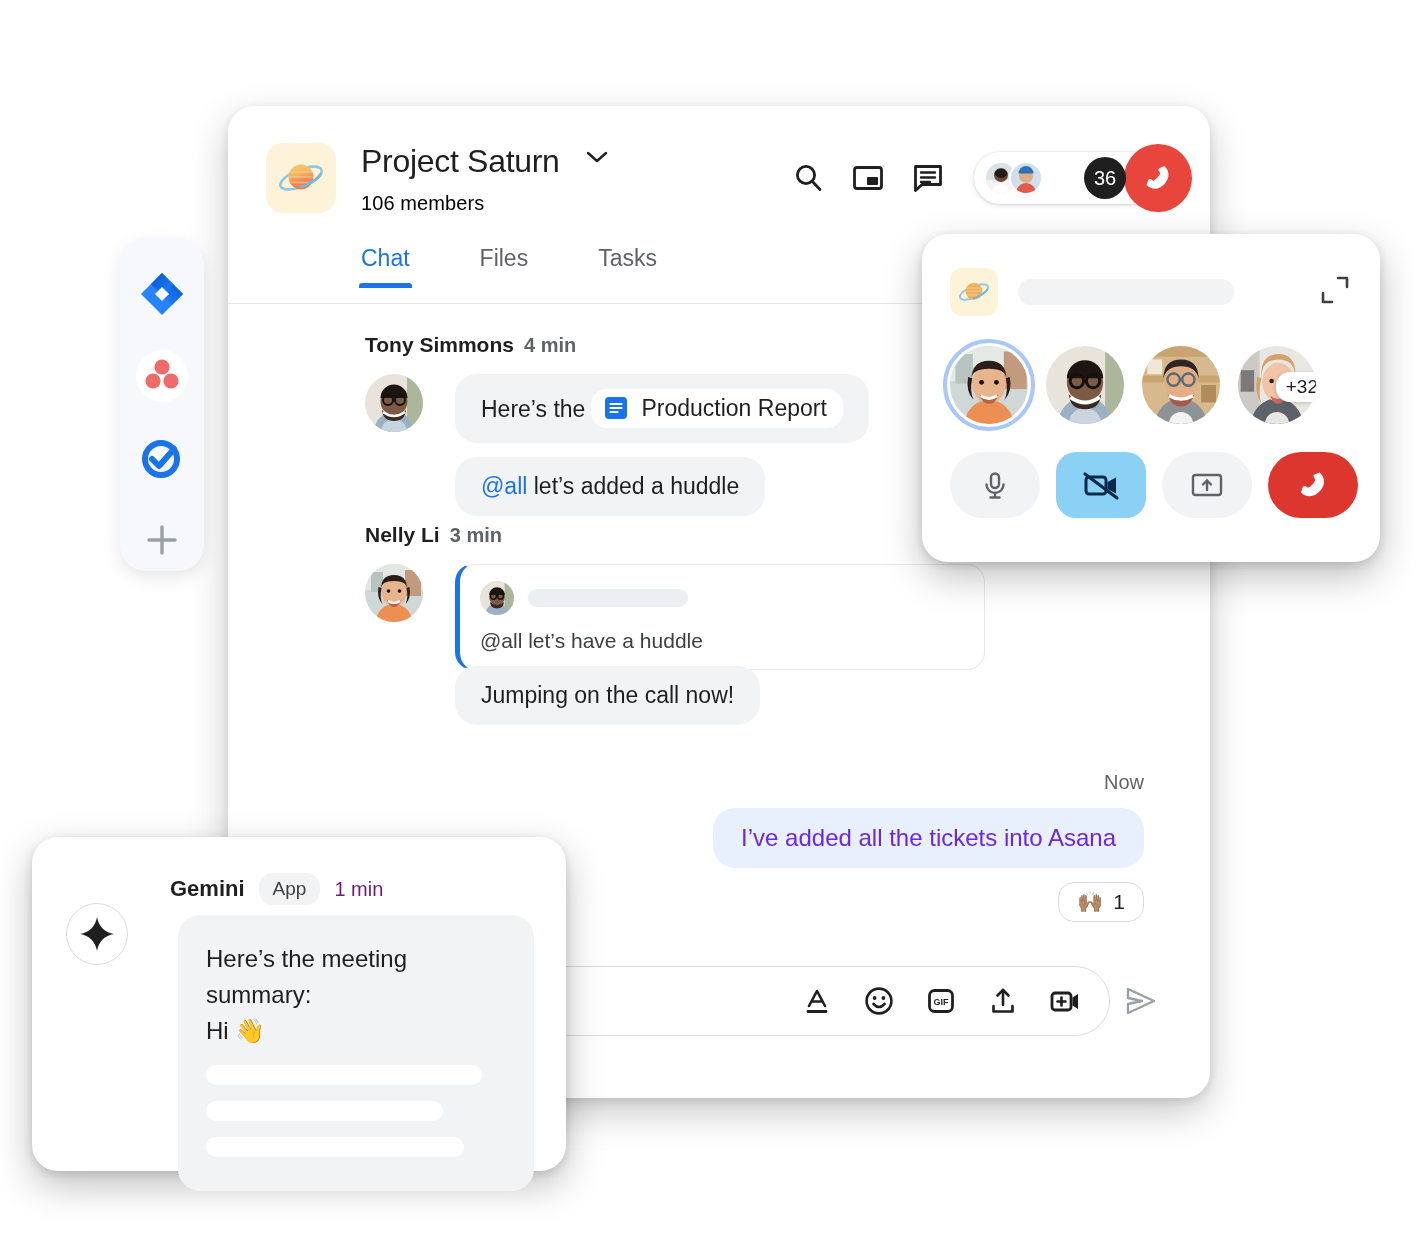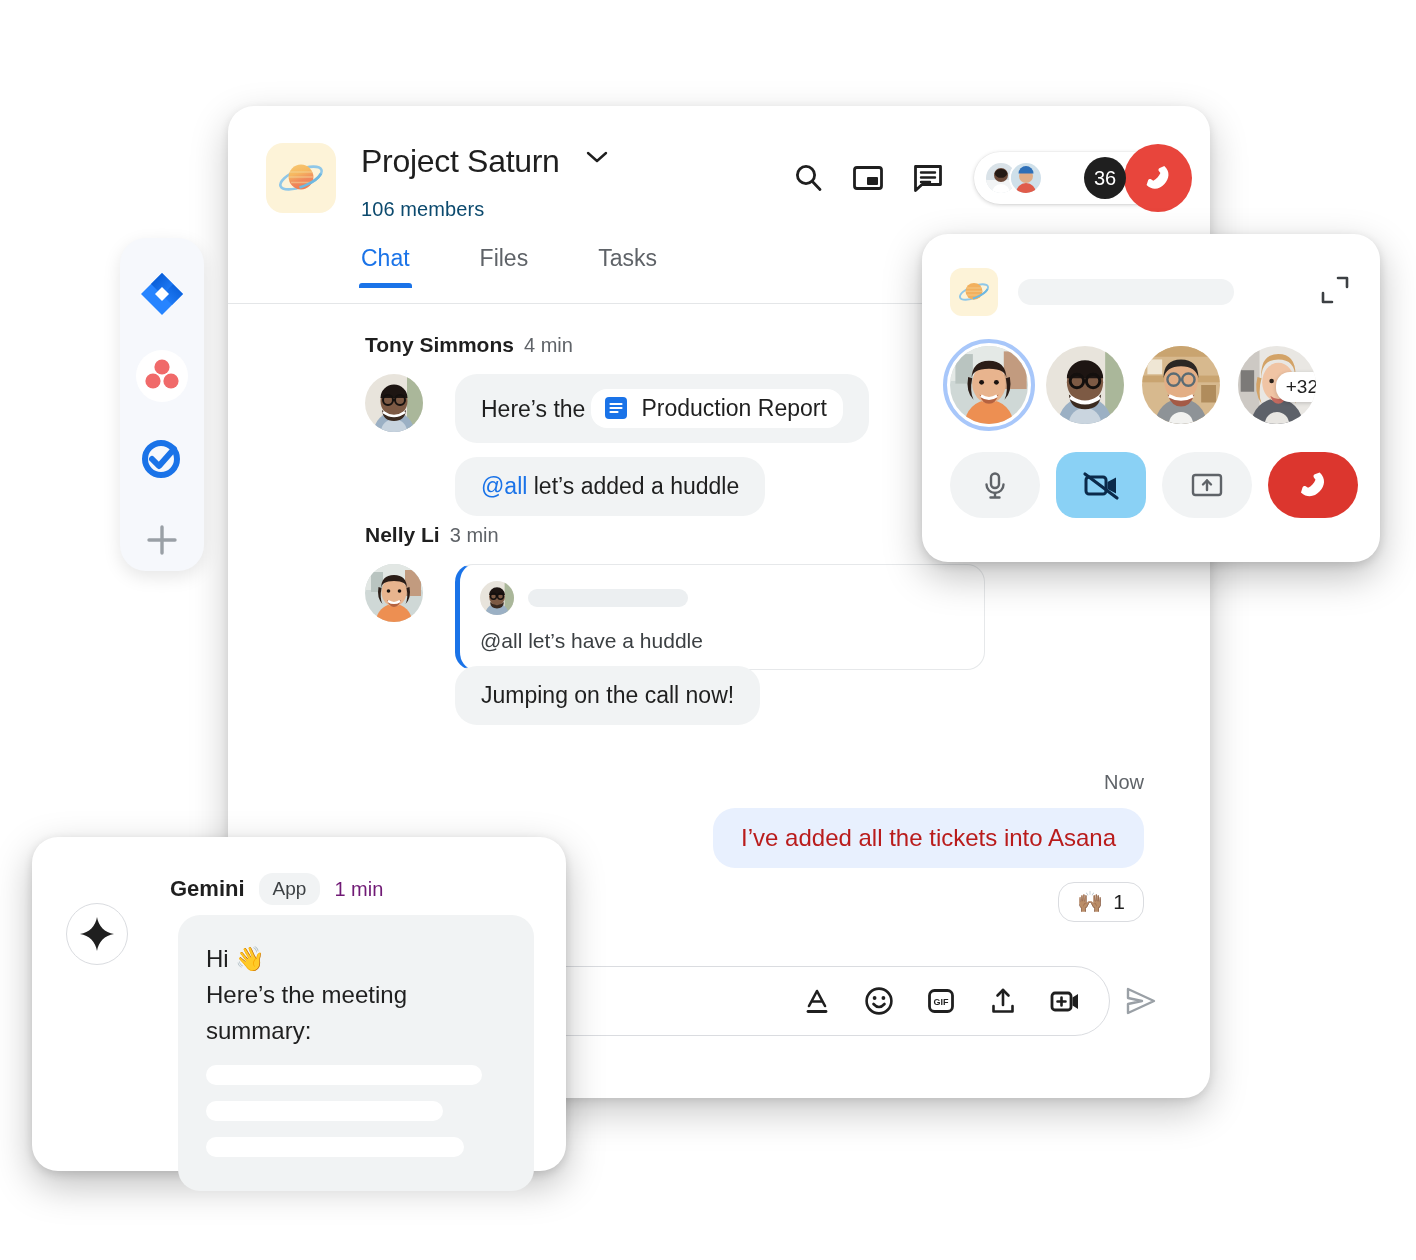--- a/index.html
+++ b/index.html
@@ -33,21 +33,21 @@
   .space-title-wrap { position: absolute; left: 133px; top: 30px; }
   .space-title {
     font-size: 32px; font-weight: 400; color: #1f1f1f; letter-spacing: -0.3px;
     display: inline-block; vertical-align: middle; line-height: 50px;
   }
   .chev-down {
     display: inline-block; vertical-align: middle;
     margin-left: 18px; margin-bottom: 4px;
   }
   .space-members {
-    font-size: 20px; color: #0c4a6e; margin-top: 12px; letter-spacing: 0.1px;
+    font-size: 20px; color: #000000; margin-top: 6px; letter-spacing: 0.1px;
   }
 
   .header-actions {
     position: absolute; right: 28px; top: 42px;
     display: flex; align-items: center; gap: 0px;
   }
   .hdr-icon-btn {
     width: 60px; height: 60px; border-radius: 50%;
     display: flex; align-items: center; justify-content: center;
     cursor: pointer; background: transparent; border: none;
@@ -99,21 +99,21 @@
   }
   .tab-rule {
     position: absolute; left: 0; right: 0; top: 197px;
     height: 1px; background: #e4e6e8;
   }
 
   
   .messages { position: absolute; left: 0; top: 205px; right: 0; bottom: 0; }
   .msg-group { position: absolute; }
   .msg-meta { font-size: 21px; color: #1f1f1f; font-weight: 700; }
-  .msg-meta .time { font-weight: 400; color: #5f6368; margin-left: 10px; font-size: 20px; }
+  .msg-meta .time { font-weight: 700; color: #5f6368; margin-left: 10px; font-size: 20px; }
   .av {
     width: 58px; height: 58px; border-radius: 50%; overflow: hidden;
     position: absolute; left: 0; top: 0;
   }
   .bubble {
     background: #f1f3f4; border-radius: 22px;
     padding: 15px 26px; font-size: 23px; color: #1f1f1f;
     display: inline-block; line-height: 1.25;
   }
   .chip-doc {
@@ -129,21 +129,21 @@
     border-left: 5px solid #1a73e8;
     padding: 16px 22px 16px 20px;
     min-width: 318px;
   }
   .quote-top { display: flex; align-items: center; gap: 14px; margin-bottom: 14px; }
   .quote-av { width: 34px; height: 34px; border-radius: 50%; overflow: hidden; }
   .quote-skel { width: 160px; height: 18px; border-radius: 9px; background: #eceff1; }
   .quote-text { font-size: 21px; color: #3c4043; }
   .bubble-out {
     background: #e8f0fe; border-radius: 22px;
-    padding: 16px 28px; font-size: 24px; color: #b91c1c;
+    padding: 16px 28px; font-size: 24px; color: #6d28d9;
   }
   .reaction {
     display: inline-flex; align-items: center; gap: 10px;
     background: #fff; border: 1px solid #dadce0;
     border-radius: 16px; padding: 7px 18px;
     font-size: 21px; color: #1f1f1f;
   }
 
   
   .composer {
@@ -641,21 +641,21 @@
       <span class="gem-name">Gemini</span>
       <span class="gem-badge">App</span>
       <span class="gem-time">1 min</span>
     </div>
     <div class="gem-av">
       <svg width="40" height="40" viewBox="0 0 40 40">
         <path d="M20 3 C21.4 12.2 27.8 18.6 37 20 C27.8 21.4 21.4 27.8 20 37 C18.6 27.8 12.2 21.4 3 20 C12.2 18.6 18.6 12.2 20 3 Z" fill="#1f1f1f"></path>
       </svg>
     </div>
     <div class="gem-bubble">
+      <div class="gem-line">Here’s the meeting summary:</div>
       <div class="gem-line">Hi 👋</div>
-      <div class="gem-line">Here’s the meeting summary:</div>
       <div class="gem-skel" id="gsk0" style="width: 92%;"></div>
       <div class="gem-skel" id="gsk1" style="width: 79%;"></div>
       <div class="gem-skel" id="gsk2" style="width: 86%;"></div>
     </div>
   </div>
 
 </div>
 
 </body></html>

